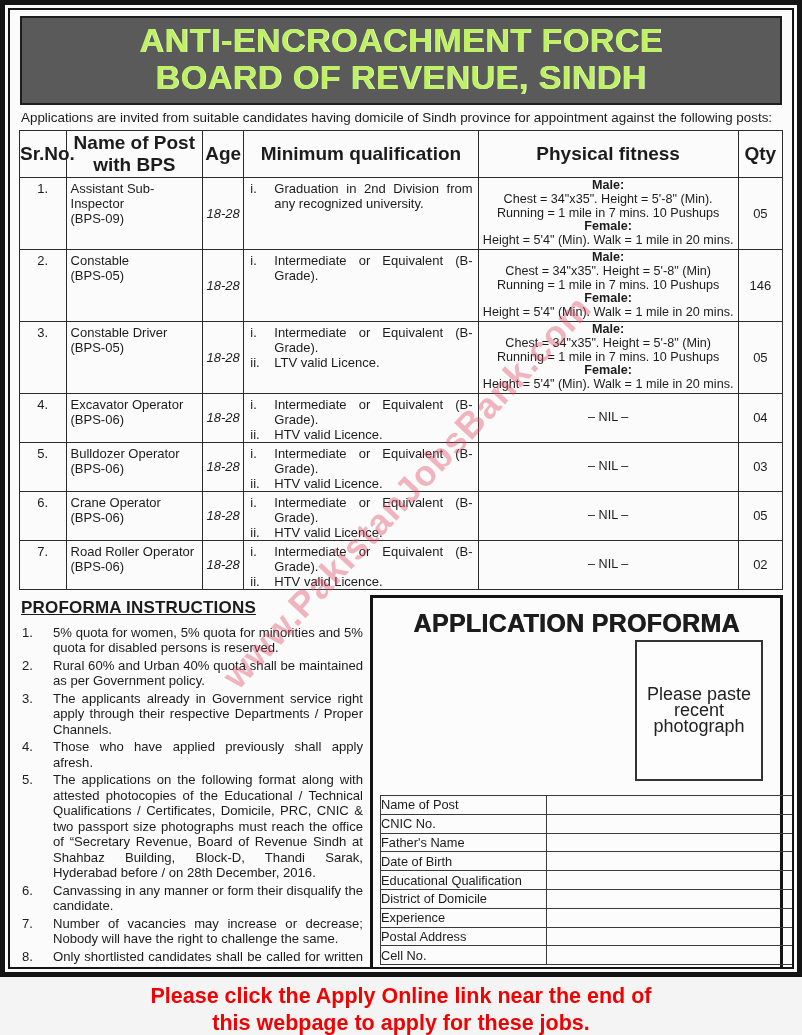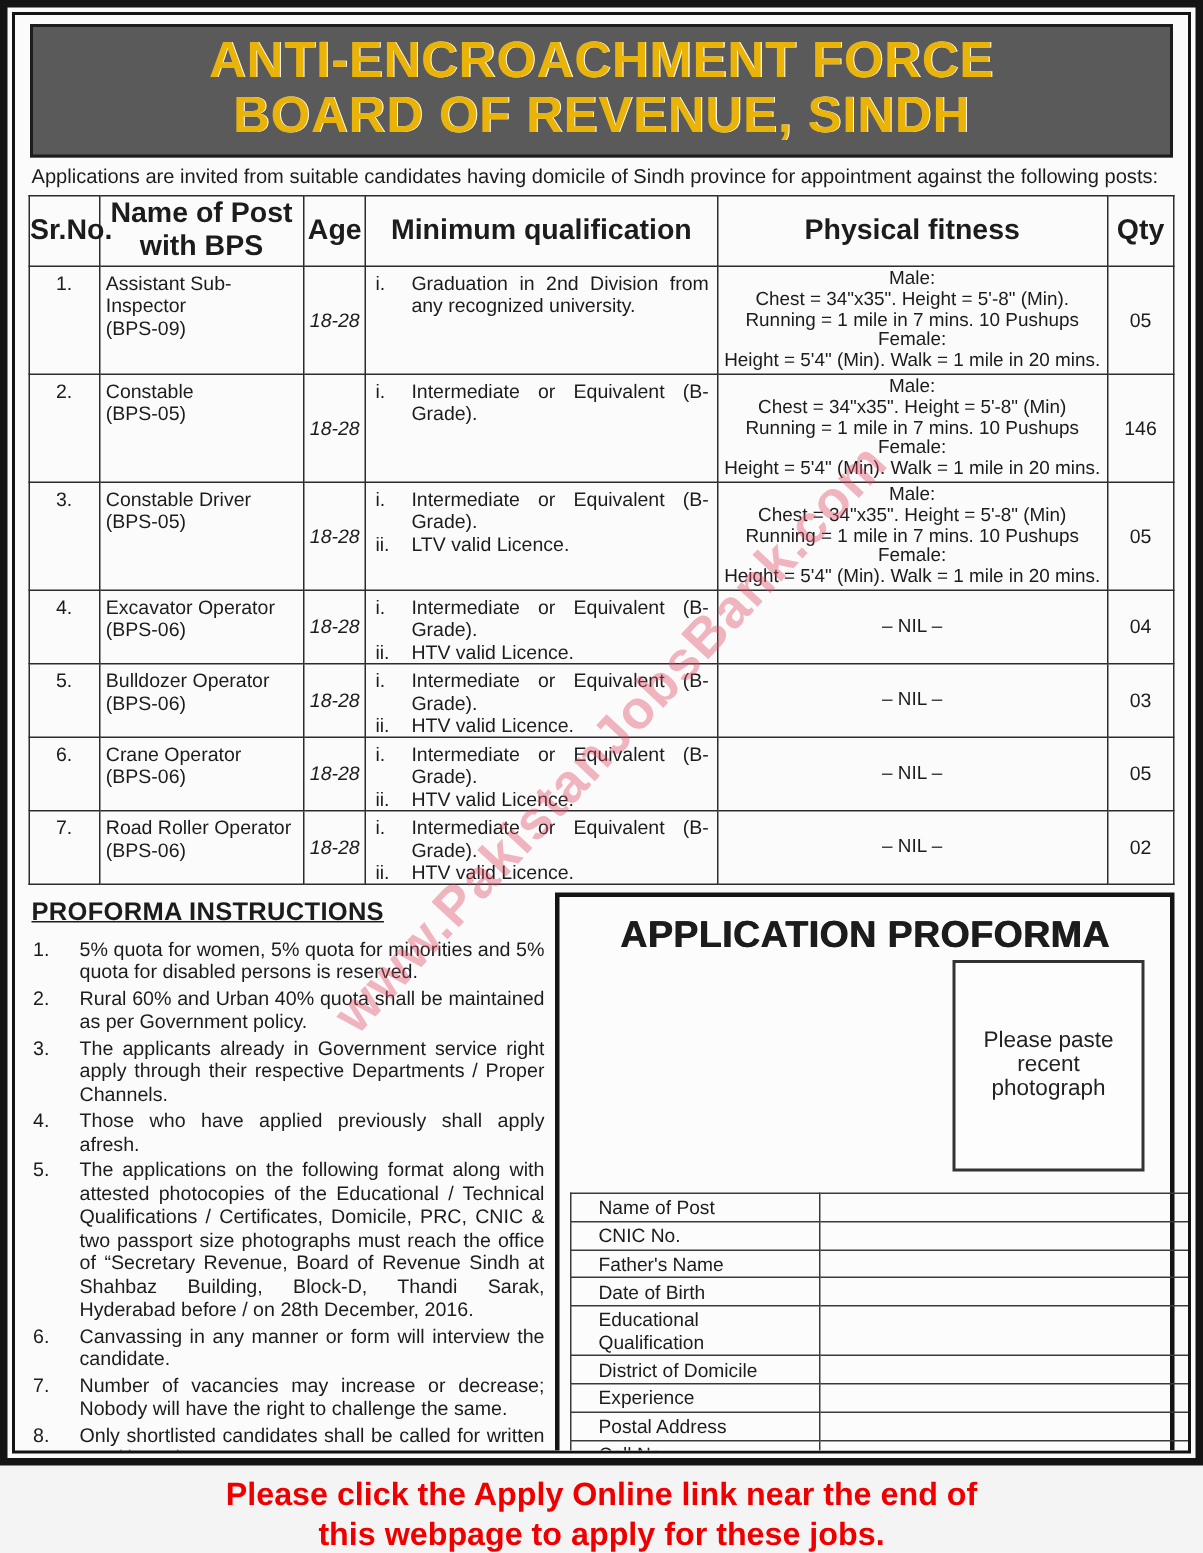--- a/index.html
+++ b/index.html
@@ -30,21 +30,21 @@
     overflow: hidden;
   }
 
   
   .masthead {
     background: #5a5a5a;
     border: 2px solid #1d1d1d;
     margin: 1px 1px 5px 1px;
     text-align: center;
     padding: 4px 0 7px 0;
-    color: #eab308;
+    color: #bef264;
     font-weight: bold;
     font-size: 34px;
     line-height: 37px;
     letter-spacing: 0.5px;
     text-shadow: 0.7px 0 0 #fff;
   }
 
   .intro { font-size: 13.4px; margin: 3px 1px 5px 2px; }
 
   
@@ -67,21 +67,21 @@
   td.c-name { vertical-align: top; padding: 3px 3px 0 4px; line-height: 15px; }
   td.c-age  { text-align: center; vertical-align: middle; font-style: italic; }
   td.c-qual { vertical-align: top; padding: 3px 2px 0 2px; }
   td.c-fit  { text-align: center; vertical-align: middle; font-size: 12.6px; line-height: 13.8px; padding: 1px 2px; }
   td.c-qty  { text-align: center; vertical-align: middle; }
   tr.r-tall  { height: 70px; }
   tr.r-short { height: 29px; }
   .q { display: flex; line-height: 15px; }
   .qm { flex: none; width: 28px; padding-left: 4px; }
   .qt { flex: 1; text-align: justify; padding-right: 3px; }
-  .bold { font-weight: normal; }
+  .bold { font-weight: bold; }
   .nil { text-align: center; }
 
   
   .cols { display: flex; margin-top: 5px; height: 494px; }
   .left  { flex: none; width: 344px; overflow: hidden; padding-top: 2px; }
   .gi-heading {
     font-size: 17px; font-weight: bold; text-decoration: underline;
     letter-spacing: 0.2px; margin: 1px 0 7px 2px;
   }
   .item { display: flex; margin-bottom: 2px; font-size: 13.1px; }
@@ -96,28 +96,28 @@
   }
   .pf-title {
     text-align: center; font-weight: bold; font-size: 25px;
     margin-top: 11px; letter-spacing: 0.3px; text-shadow: 0.6px 0 0 #1c1c1c;
   }
   .photo-box {
     position: absolute; top: 42px; right: 17px;
     width: 128px; height: 141px;
     border: 2px solid #333;
     display: flex; align-items: center; justify-content: center;
-    text-align: center; font-size: 15px; line-height: 16px;
+    text-align: center; font-size: 18px; line-height: 16px;
     padding: 4px; color: #222; background: #fdfdfd;
   }
   table.pf-fields {
     position: absolute; left: 7px; top: 197px;
     width: 414px; border-collapse: collapse; font-size: 12.8px;
   }
-  table.pf-fields td { border: 1.5px solid #3a3a3a; height: 18.8px; padding: 1px 18px; }
+  table.pf-fields td { border: 1.5px solid #3a3a3a; height: 18.8px; padding: 1px 0; }
   td.pf-label { width: 166px; }
 
   
   .watermark {
     position: absolute; left: 402px; top: 487px;
     transform: translate(-50%, -50%) rotate(-47deg);
     font-size: 36px; font-weight: bold; letter-spacing: 1px;
     color: rgba(224, 74, 99, 0.40);
     white-space: nowrap; pointer-events: none; z-index: 6;
   }
@@ -342,21 +342,21 @@
           <div class="item">
               <span class="n">4.</span>
               <span class="t">Those who have applied previously shall apply afresh.</span>
             </div>
           <div class="item">
               <span class="n">5.</span>
               <span class="t">The applications on the following format along with attested photocopies of the Educational / Technical Qualifications / Certificates, Domicile, PRC, CNIC &amp; two passport size photographs must reach the office of “Secretary Revenue, Board of Revenue Sindh at Shahbaz Building, Block-D, Thandi Sarak, Hyderabad before / on 28th December, 2016.</span>
             </div>
           <div class="item">
               <span class="n">6.</span>
-              <span class="t">Canvassing in any manner or form will interview the candidate.</span>
+              <span class="t">Canvassing in any manner or form their disqualify the candidate.</span>
             </div>
           <div class="item">
               <span class="n">7.</span>
               <span class="t">Number of vacancies may increase or decrease; Nobody will have the right to challenge the same.</span>
             </div>
           <div class="item">
               <span class="n">8.</span>
               <span class="t">Only shortlisted candidates shall be called for written test / interview.</span>
             </div>
           <div class="item">

